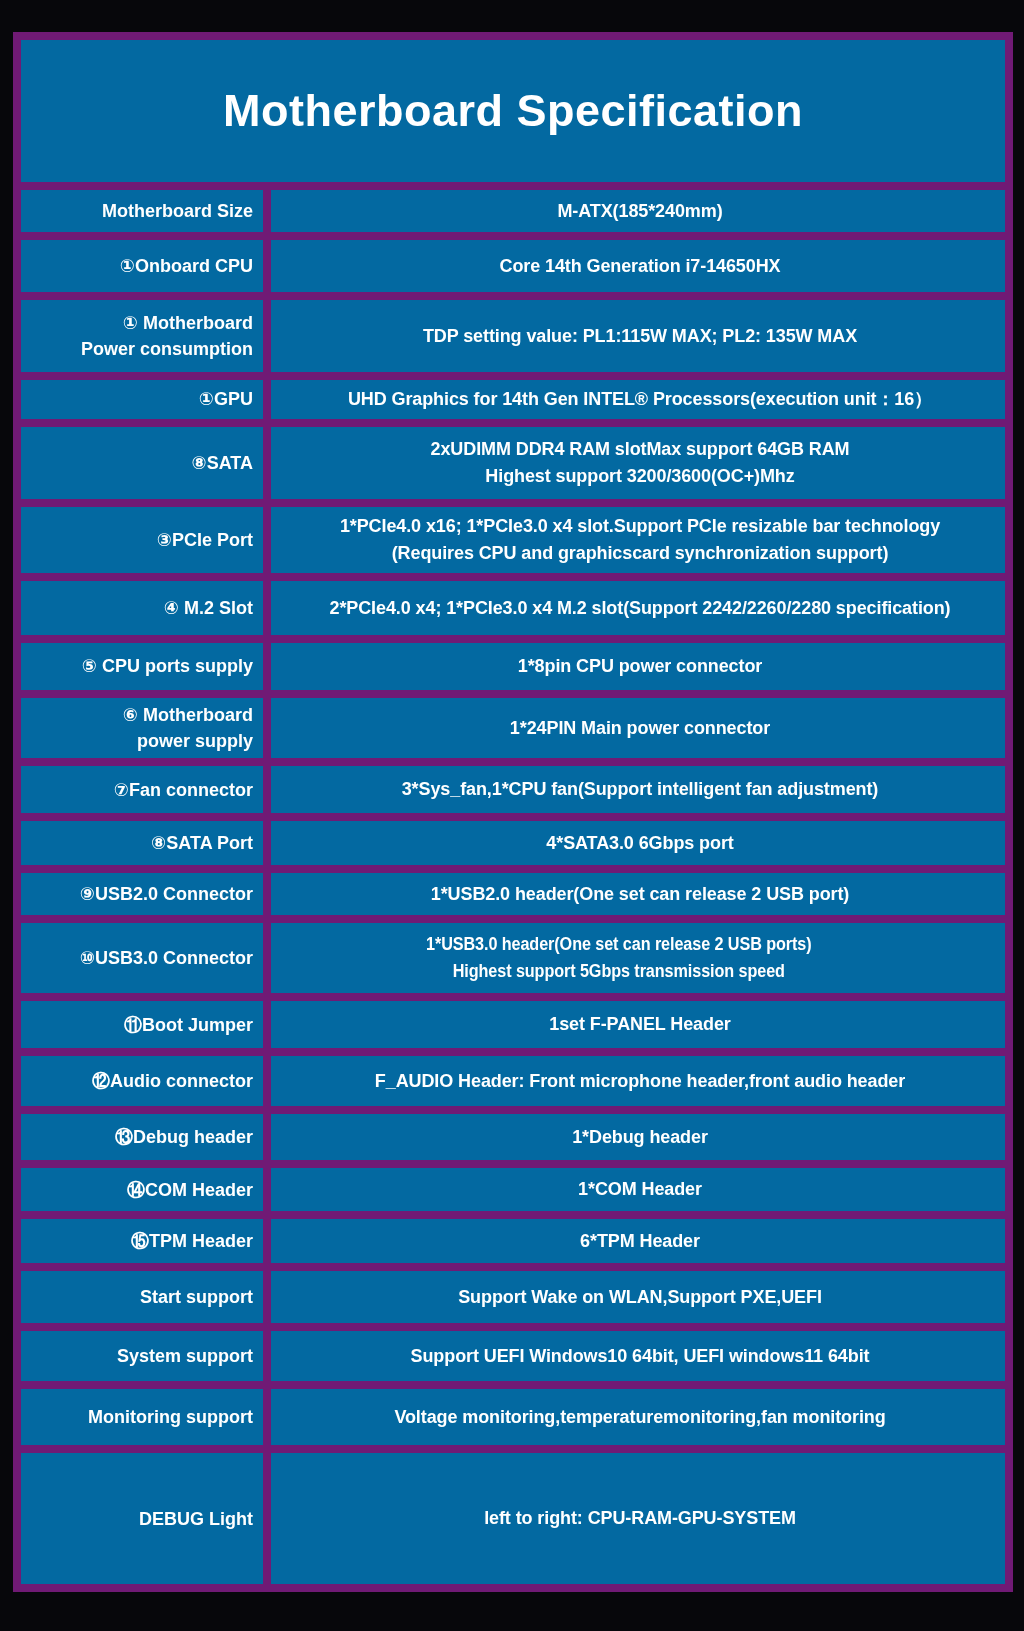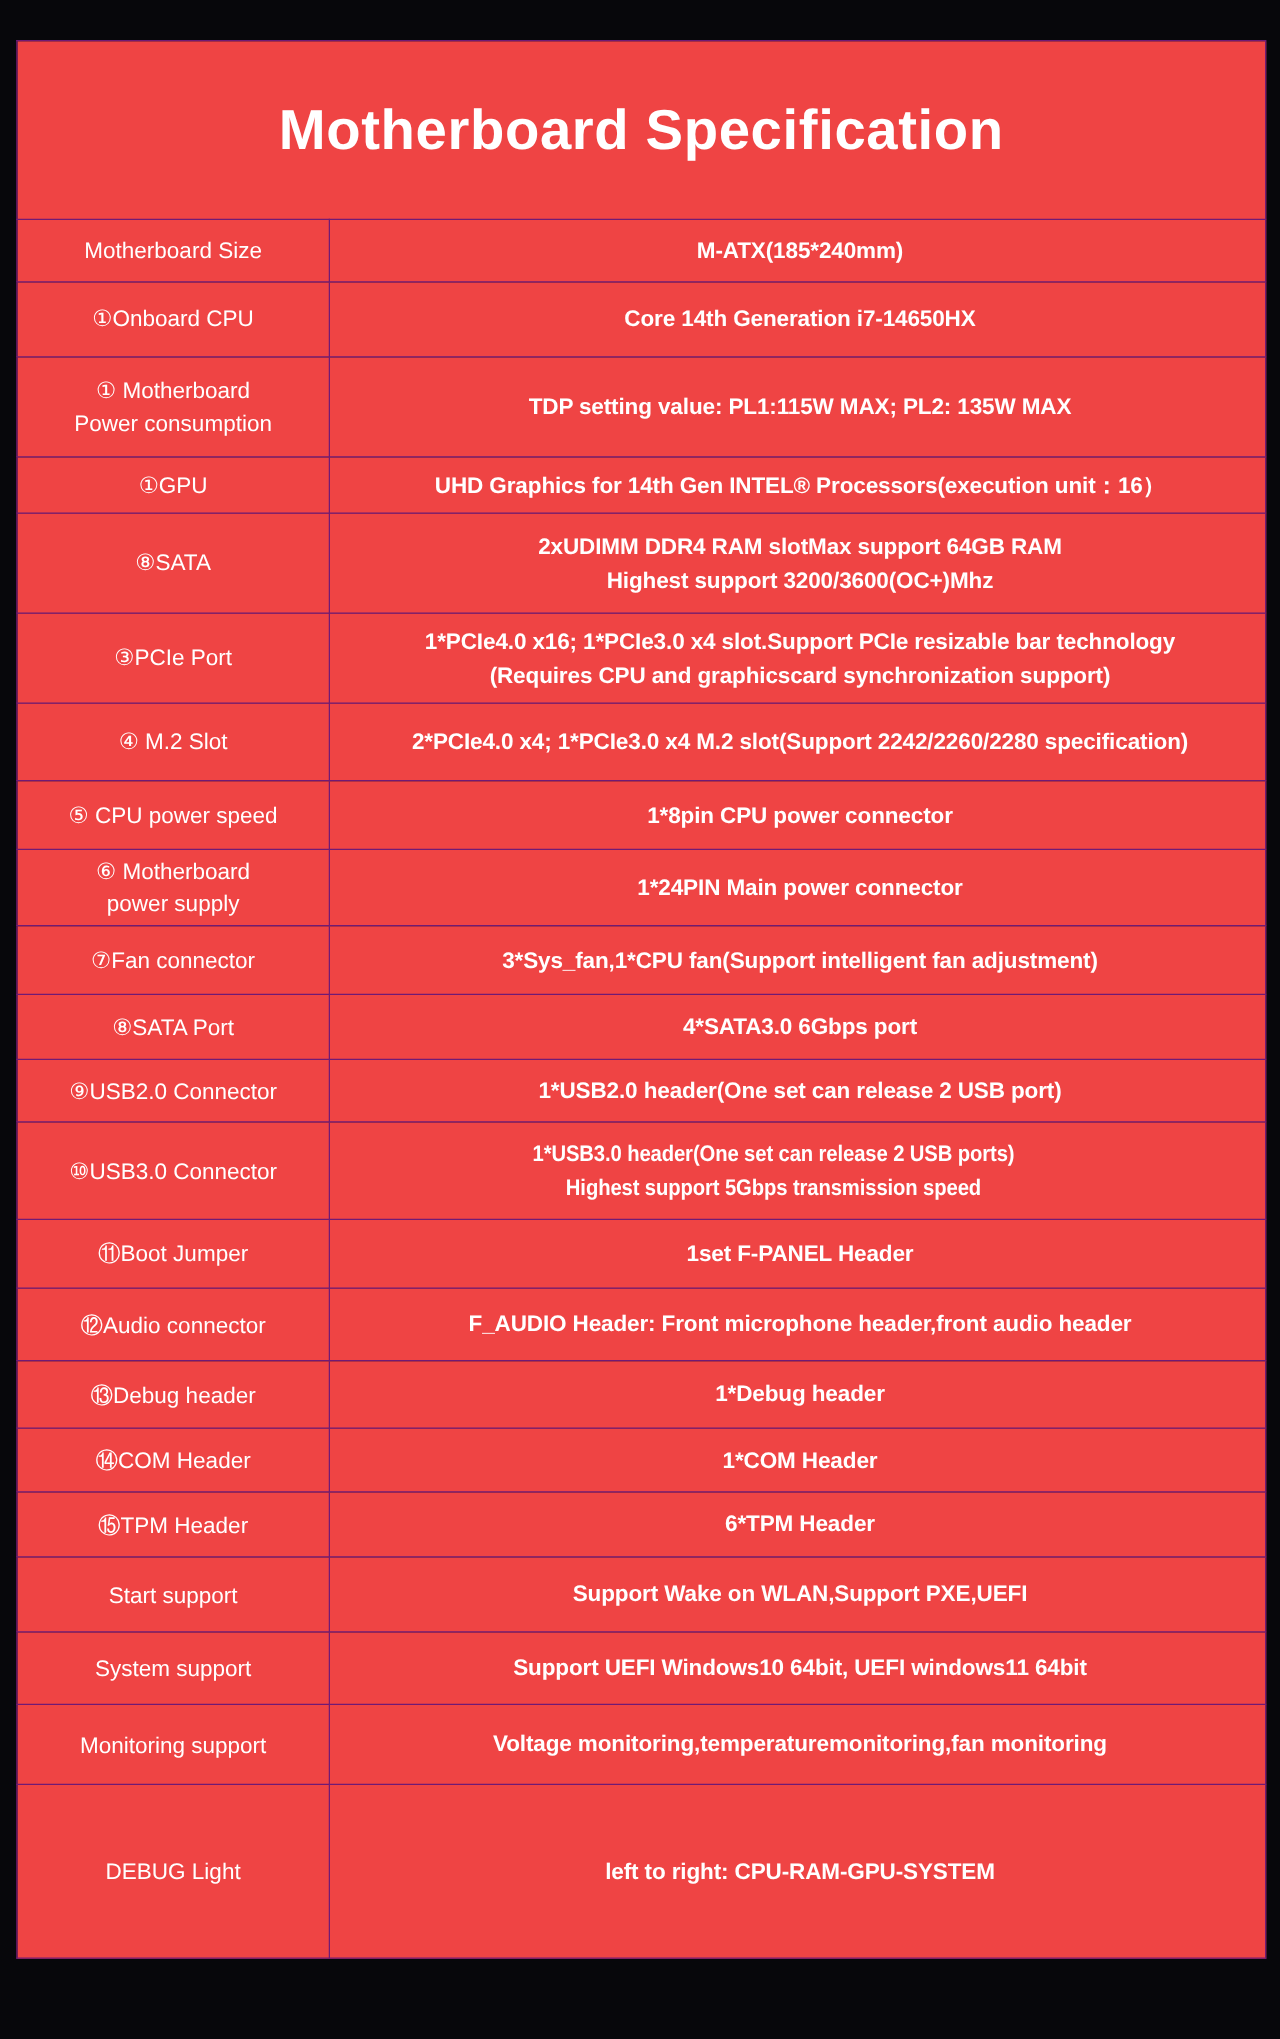--- a/index.html
+++ b/index.html
@@ -18,37 +18,37 @@
     width: 1000px;
   }
   table.spec {
     width: 100%;
     border-collapse: collapse;
     table-layout: fixed;
     background: #0b0b10;
   }
   table.spec th,
   table.spec td {
-    border: 1px solid #701a75;
+    border: 8px solid #701a75;
     color: #ffffff;
     vertical-align: middle;
-    background: #ef4444;
+    background: #0369a1;
   }
   col.c-label { width: 250px; }
   th.title-cell {
     height: 140px;
     font-size: 45px;
     font-weight: bold;
     text-align: center;
     letter-spacing: 0.5px;
   }
   td.label-cell {
-    text-align: center;
+    text-align: right;
     font-size: 18px;
-    font-weight: normal;
+    font-weight: bold;
     padding: 4px 10px;
     white-space: pre-line;
     line-height: 1.45;
   }
   td.value-cell {
     text-align: center;
     font-size: 18px;
     font-weight: bold;
     padding: 6px 10px 6px 14px;
     white-space: pre-line;
@@ -100,21 +100,21 @@
     <tr style="height:72px">
       <td class="label-cell">③PCIe Port</td>
       <td class="value-cell">1*PCIe4.0 x16; 1*PCIe3.0 x4 slot.Support PCIe resizable bar technology
 (Requires CPU and graphicscard synchronization support)</td>
     </tr>
     <tr style="height:62px">
       <td class="label-cell">④ M.2 Slot</td>
       <td class="value-cell">2*PCIe4.0 x4; 1*PCIe3.0 x4 M.2 slot(Support 2242/2260/2280 specification)</td>
     </tr>
     <tr style="height:55px">
-      <td class="label-cell">⑤ CPU power speed</td>
+      <td class="label-cell">⑤ CPU ports supply</td>
       <td class="value-cell">1*8pin CPU power connector</td>
     </tr>
     <tr style="height:56px">
       <td class="label-cell">⑥ Motherboard
 power supply</td>
       <td class="value-cell">1*24PIN Main power connector</td>
     </tr>
     <tr style="height:55px">
       <td class="label-cell">⑦Fan connector</td>
       <td class="value-cell">3*Sys_fan,1*CPU fan(Support intelligent fan adjustment)</td>

